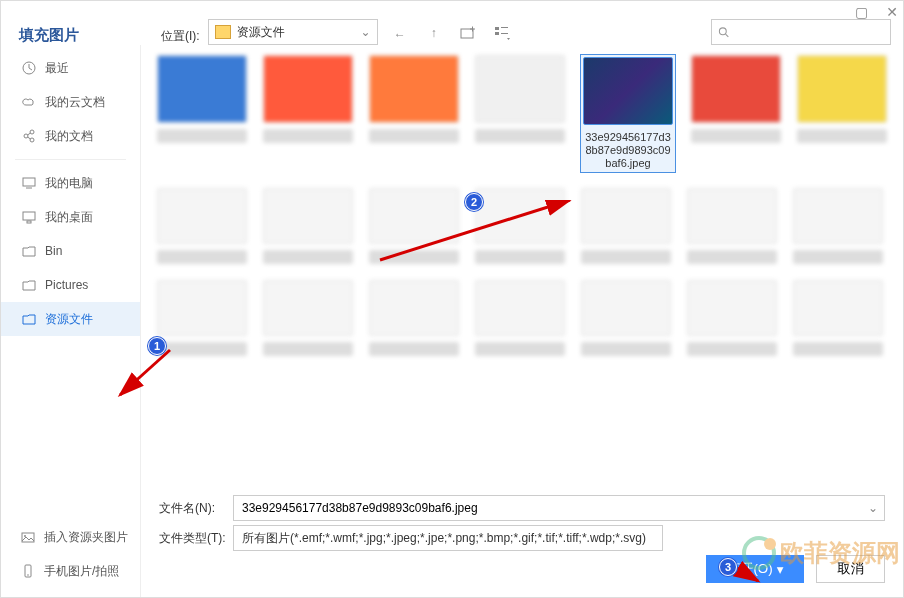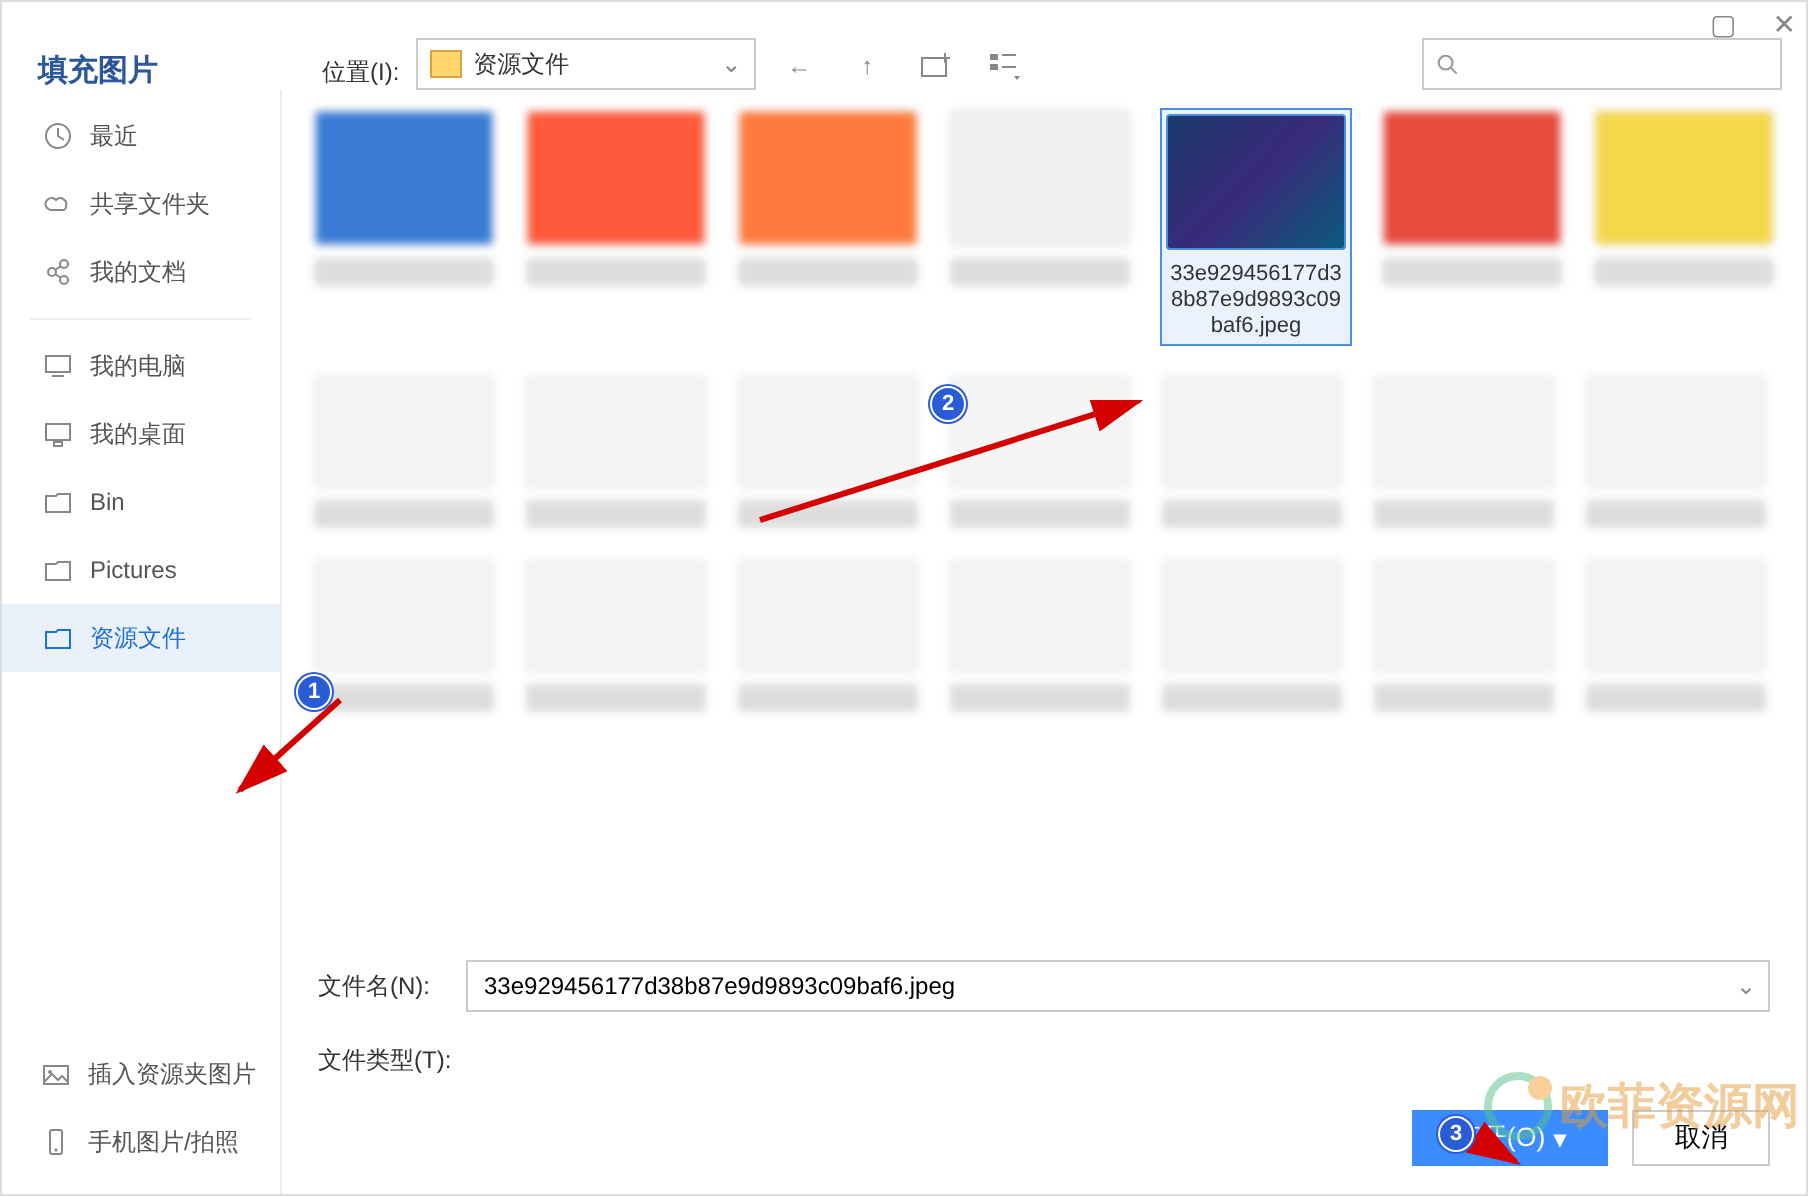--- a/index.html
+++ b/index.html
@@ -27,21 +27,21 @@
 .row { display: flex; gap: 16px; margin-bottom: 16px; }
 .thumb { width: 90px; display: flex; flex-direction: column; align-items: center; }
 .thumb .img { width: 90px; height: 68px; background: #eee; border: 1px solid #e0e0e0; filter: blur(2px); border-radius: 2px; }
 .thumb .cap { width: 90px; height: 14px; background: #ddd; margin-top: 6px; filter: blur(2px); border-radius: 2px; }
 .thumb.sel { filter: none; }
 .thumb.sel .img { filter: none; background: linear-gradient(135deg,#1b3a6b,#3a2a7a,#0a5a7a); border: 1px solid #4a90e2; }
 .thumb.sel { outline: 1px solid #4a90e2; background: #eaf3fd; padding: 2px; width: 94px; }
 .thumb.sel .cap { filter: none; background: none; height: auto; font-size: 11px; text-align: center; line-height: 13px; word-break: break-all; color: #333; }
 .row2 .thumb .img { height: 56px; background: #f5f5f5; }
 .form { padding: 8px 18px 14px 18px; }
-.frow { display: flex; align-items: center; margin-bottom: 16px; }
+.frow { display: flex; align-items: center; margin-bottom: 4px; }
 .flabel { width: 74px; color: #333; }
 .finput { flex: 1; border: 1px solid #ccc; height: 26px; padding: 0 8px; display: flex; align-items: center; background: #fff; position: relative; }
 .finput .caret { position: absolute; right: 6px; color: #888; }
 .btns { display: flex; justify-content: flex-end; gap: 12px; margin-top: 4px; align-items: center; }
 .btn { height: 28px; padding: 0 20px; border: 1px solid #ccc; background: #fff; cursor: pointer; display: flex; align-items: center; }
 .btn.primary { background: #3b8cff; color: #fff; border-color: #3b8cff; }
 .footer-sidebar { position: absolute; left: 0; bottom: 10px; width: 148px; }
 .anno-circle { position: absolute; width: 18px; height: 18px; border-radius: 50%; background: #2a5cd8; color: #fff; font-size: 11px; font-weight: bold; display: flex; align-items: center; justify-content: center; border: 1.5px solid #fff; box-shadow: 0 0 0 1px #2a5cd8; z-index: 50; }
 .arrow { position: absolute; z-index: 40; pointer-events: none; }
 .watermark { position: absolute; right: 4px; bottom: 28px; opacity: 0.5; font-size: 24px; color: #e69a3a; font-weight: bold; display: flex; align-items: center; gap: 4px; pointer-events:none;}
@@ -104,21 +104,21 @@
             </svg>
           </span>
         <span>最近</span>
       </div>
       <div class="side-item">
         <span class="side-icon">
             <svg width="14" height="14" viewBox="0 0 14 14">
               <path d="M4 10 a3 3 0 1 1 2-5 a3 3 0 0 1 5 3 a2 2 0 0 1 -1 2 z" fill="none" stroke="#888"></path>
             </svg>
           </span>
-        <span>共享文件夹</span>
+        <span>我的云文档</span>
       </div>
       <div class="side-item">
         <span class="side-icon">
             <svg width="14" height="14" viewBox="0 0 14 14">
               <circle cx="4" cy="7" r="2" fill="none" stroke="#888"></circle>
               <circle cx="10" cy="3" r="2" fill="none" stroke="#888"></circle>
               <circle cx="10" cy="11" r="2" fill="none" stroke="#888"></circle>
               <line x1="5.5" y1="6" x2="8.5" y2="4" stroke="#888"></line>
               <line x1="5.5" y1="8" x2="8.5" y2="10" stroke="#888"></line>
             </svg>
@@ -289,20 +289,23 @@
       <div class="form">
         <div class="frow">
           <span class="flabel">文件名(N):</span>
           <div class="finput">
             <input value="33e929456177d38b87e9d9893c09baf6.jpeg" style="">
             <span class="caret">⌄</span>
           </div>
         </div>
         <div class="frow">
           <span class="flabel">文件类型(T):</span>
+          <div class="finput" style="max-width:430px">
+            <span style="white-space:nowrap;overflow:hidden">所有图片(*.emf;*.wmf;*.jpg;*.jpeg;*.jpe;*.png;*.bmp;*.gif;*.tif;*.tiff;*.wdp;*.svg)</span>
+          </div>
         </div>
         <div class="btns">
           <button class="btn primary">
               <span>打开(O)</span>
               <span style="margin-left:4px">▾</span>
             </button>
           <button class="btn">取消</button>
         </div>
       </div>
     </div>

